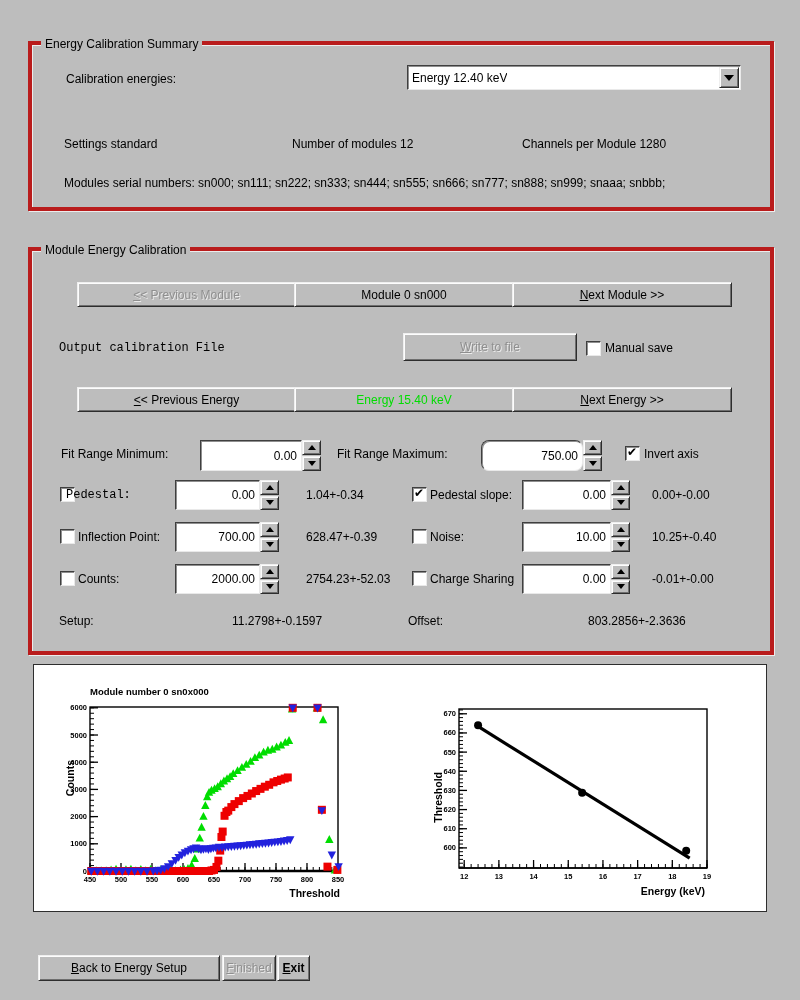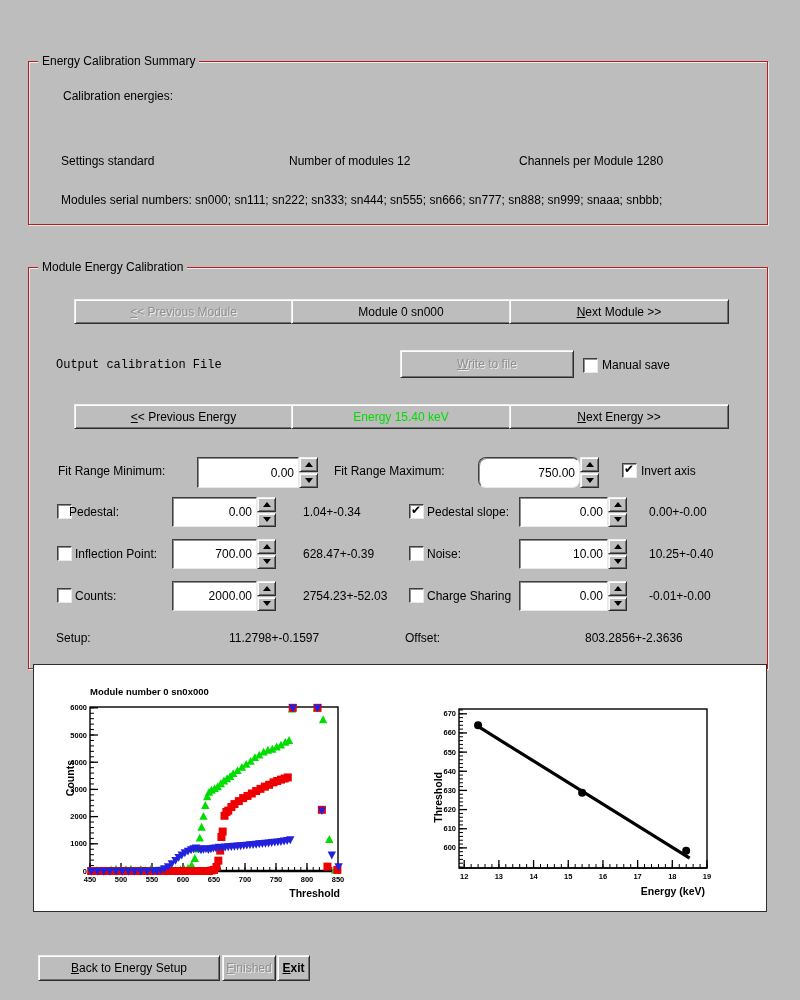--- a/index.html
+++ b/index.html
@@ -2,21 +2,21 @@
 <html><head>
 <meta charset="utf-8">
 <style>
   html,body{margin:0;padding:0;}
   body{font-family:"Liberation Sans","DejaVu Sans",sans-serif;background:#bdbdbd;}
   #window{position:relative;width:800px;height:1000px;background:#bdbdbd;overflow:hidden;
           font-size:12px;color:#000;}
   .abs{position:absolute;}
   .lbl{white-space:nowrap;}
   
-  .groupbox{position:absolute;border:1px solid #b91c1c;box-shadow:1px 1px 0 #ececec, inset 1px 1px 0 #ececec;margin-top:20px;}
+  .groupbox{position:absolute;border:4px solid #b91c1c;box-shadow:1px 1px 0 #ececec, inset 1px 1px 0 #ececec;}
   .gb-title{position:absolute;top:-8px;left:9px;background:#bdbdbd;padding:0 4px;line-height:15px;}
   
   .btn{position:absolute;display:flex;align-items:center;justify-content:center;
        background:#bdbdbd;border:1px solid;border-color:#efefef #2d2d2d #2d2d2d #efefef;
        box-shadow:inset 1px 1px 0 #fdfdfd, inset -1px -1px 0 #6e6e6e;
        white-space:nowrap;cursor:default;}
   .btn.disabled{color:#8f8f8f;text-shadow:1px 1px 0 #ebebeb;}
   u{text-decoration:underline;}
   
   .field{position:absolute;background:#fff;border:1px solid;border-color:#3f3f3f #e9e9e9 #e9e9e9 #3f3f3f;
@@ -47,20 +47,26 @@
              border:1px solid #2e2e2e;}
 </style>
 </head>
 <body>
 
 <div id="window">
 
   <div class="groupbox" style="left:28px;top:41px;width:738px;height:162px;">
     <span class="gb-title lbl">Energy Calibration Summary</span>
     <span class="abs lbl" style="left:34px;top:27px;">Calibration energies:</span>
+    <div class="field" style="left:375px;top:20px;width:332px;height:23px;">
+      <span class="txt">Energy 12.40 keV</span>
+      <span class="combo-btn">
+          <i class="tri-down big"></i>
+        </span>
+    </div>
     <span class="abs lbl" style="left:32px;top:92px;">Settings standard</span>
     <span class="abs lbl" style="left:260px;top:92px;">Number of modules 12</span>
     <span class="abs lbl" style="left:490px;top:92px;">Channels per Module 1280</span>
     <span class="abs lbl" style="left:32px;top:131px;">Modules serial numbers: sn000; sn111; sn222; sn333; sn444; sn555; sn666; sn777; sn888; sn999; snaaa; snbbb;</span>
   </div>
 
   <div class="groupbox" style="left:28px;top:247px;width:738px;height:400px;">
     <span class="gb-title lbl">Module Energy Calibration</span>
 
     <div class="btn disabled" style="left:45px;top:31px;width:217px;height:23px;">
@@ -111,21 +117,21 @@
           <i class="tri-up"></i>
         </div>
       <div class="sp">
           <i class="tri-down"></i>
         </div>
     </div>
     <span class="cb on" style="left:593px;top:195px;"></span>
     <span class="abs lbl" style="left:612px;top:196px;">Invert axis</span>
 
     <span class="cb" style="left:28px;top:236px;"></span>
-    <span class="abs lbl" style="left:40px;top:237px;">Pedestal:</span>
+    <span class="abs lbl" style="left:34px;top:237px;font-family:Liberation Mono, monospace;">Pedestal:</span>
     <div class="field num" style="left:143px;top:229px;width:83px;height:28px;">
         <span class="txt">0.00</span>
       </div>
     <div class="spin-btns" style="left:228px;top:229px;height:30px;">
       <div class="sp">
           <i class="tri-up"></i>
         </div>
       <div class="sp">
           <i class="tri-down"></i>
         </div>

